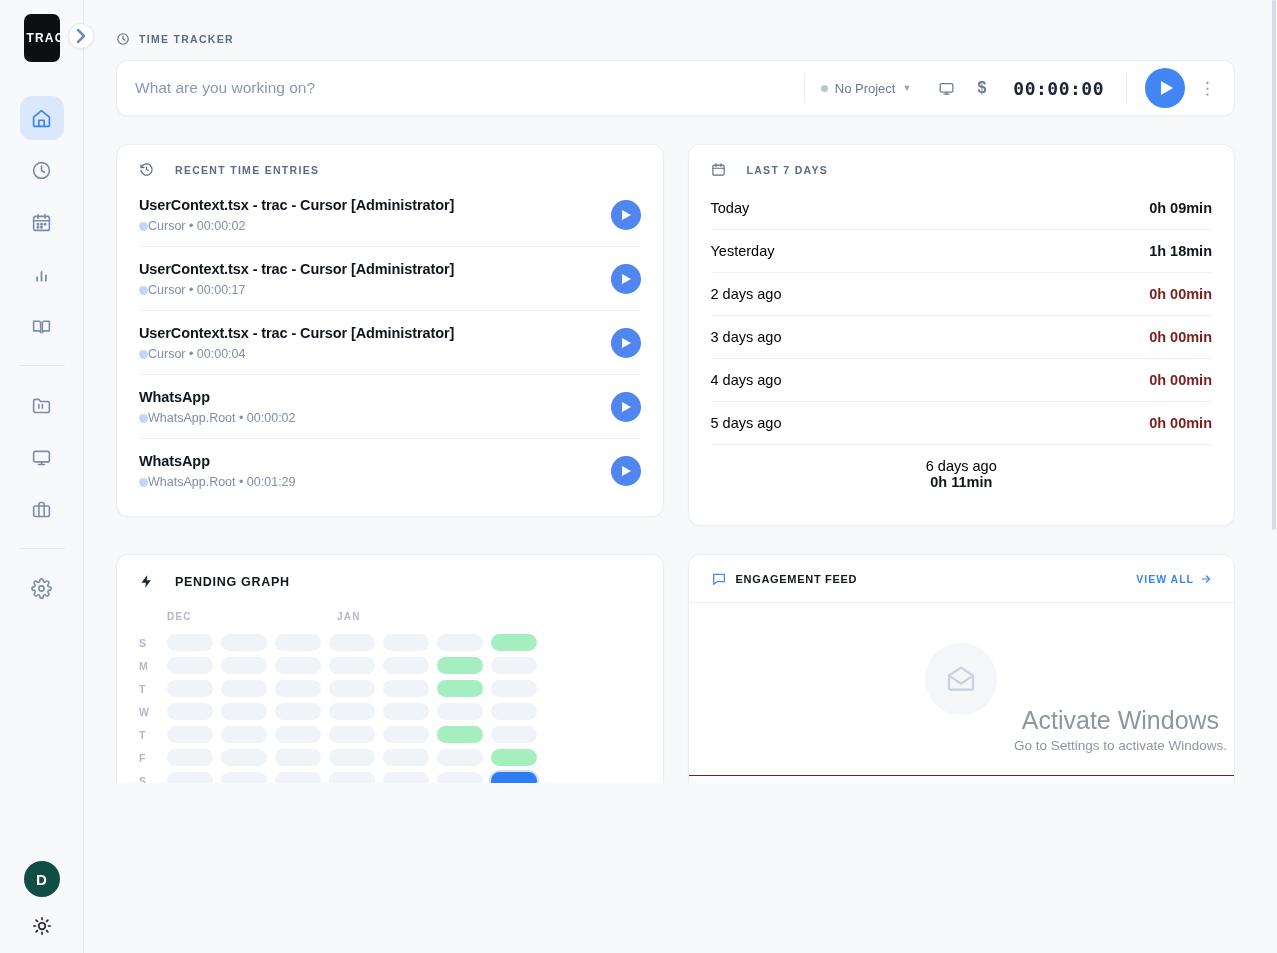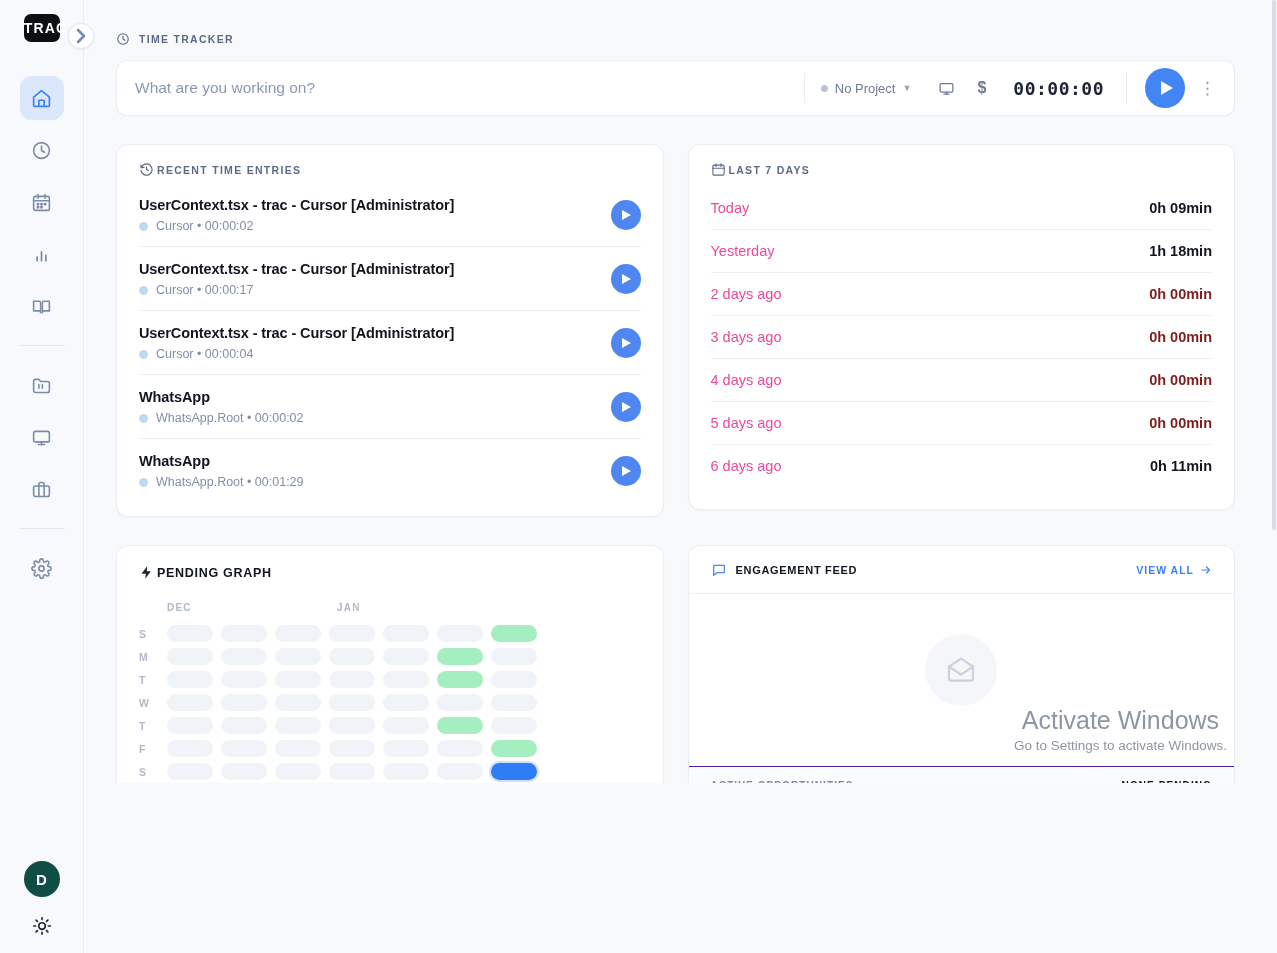--- a/index.html
+++ b/index.html
@@ -14,23 +14,23 @@
 
   
   .sidebar {
     width: 84px; height: 953px; flex: 0 0 84px;
     background: #f7f9fc;
     border-right: 1px solid #e8edf3;
     display: flex; flex-direction: column; align-items: center;
     padding-top: 14px; position: relative;
   }
   .logo {
-    width: 36px; height: 28px; border-radius: 7px; background: #0d0f12;
+    width: 36px; height: 48px; border-radius: 7px; background: #0d0f12;
     display: flex; align-items: center; justify-content: center;
-    color: #fff; font-size: 14px; font-weight: 700; letter-spacing: 1.2px; padding-left: 8px;
+    color: #fff; font-size: 12px; font-weight: 700; letter-spacing: 1.2px; padding-left: 8px;
   }
   .collapse-btn {
     position: absolute; left: 68px; top: 23px;
     width: 26px; height: 26px; border-radius: 50%;
     background: #fff; border: 1px solid #e4eaf1;
     display: flex; align-items: center; justify-content: center;
     color: #6f8bbd; font-size: 11px; cursor: pointer; z-index: 6;
     box-shadow: 0 1px 3px rgba(20,40,80,.07);
   }
   .nav { margin-top: 34px; display: flex; flex-direction: column; align-items: center; gap: 8px; width: 100%; }
@@ -100,49 +100,49 @@
   .kebab { color: #8b99b0; font-size: 17px; padding: 0 6px; cursor: pointer; line-height: 1; letter-spacing: 0; }
 
   
   .grid { display: flex; gap: 24px; padding: 28px 42px 0 32px; }
   .col { flex: 1; min-width: 0; }
   .card {
     background: #fff; border: 1px solid #e9eef5; border-radius: 12px;
     box-shadow: 0 1px 2px rgba(25,50,90,.03);
   }
   .card-head {
-    display: flex; align-items: center; gap: 3px; padding: 17px 22px 0 22px;
+    display: flex; align-items: center; gap: 21px; padding: 17px 22px 0 22px;
     color: #5b6b86; font-size: 10.5px; font-weight: 700; letter-spacing: 1.3px;
   }
   .card-head svg { width: 15px; height: 15px; display:block; }
 
   
   .entries { padding: 6px 22px 14px 22px; }
   .entry {
     display: flex; align-items: center; justify-content: space-between;
     padding: 14px 0 13px 0; border-bottom: 1px solid #eef2f7; cursor: pointer;
   }
   .entry:last-child { border-bottom: none; }
   .entry-title { font-size: 14.5px; font-weight: 700; color: #10151f; letter-spacing: -.1px; }
-  .entry-sub { display: flex; align-items: center; gap: 8px; margin-top: 6px; font-size: 12.5px; color: #808ea6; }
+  .entry-sub { display: flex; align-items: center; margin-top: 6px; font-size: 12.5px; color: #808ea6; }
   .dot-blue { width: 9px; height: 9px; border-radius: 50%; background: #c4d6f5; flex: 0 0 9px; }
   .play-sm {
     width: 30px; height: 30px; border-radius: 50%; background: #4f86f0;
     display: flex; align-items: center; justify-content: center; cursor: pointer; flex: 0 0 30px;
   }
   .play-sm .tri { border-left: 9px solid #fff; border-top: 5.5px solid transparent; border-bottom: 5.5px solid transparent; margin-left: 2px; }
 
   
   .days { padding: 10px 22px 22px 22px; }
   .day-row {
     display: flex; align-items: center; justify-content: space-between;
     padding: 13px 0; border-bottom: 1px solid #eef2f7; font-size: 14.5px;
   }
-  .day-row:last-child { border-bottom: none; }
-  .day-label { color: #ec4899; text-align: right; }
+  .day-row:last-child { border-bottom: none; flex-direction: column; }
+  .day-label { color: #000000; text-align: right; }
   .day-val { font-weight: 700; color: #10151f; }
   .day-val.zero { color: #7f1d1d; }
 
   
   .act-body { padding: 22px 26px 26px 22px; }
   .months { display: flex; padding-left: 28px; margin-bottom: 12px; font-size: 10px; font-weight: 700; letter-spacing: 1.2px; color: #b0bacb; }
   .month-lbl { width: 54px; flex: 0 0 54px; }
   .heat-row { display: flex; align-items: center; margin-bottom: 6px; }
   .dow { width: 28px; flex: 0 0 28px; font-size: 10.5px; font-weight: 700; color: #b0bacb; }
   .cell { width: 46px; height: 17px; border-radius: 9px; background: #f0f3f7; margin-right: 8px; flex: 0 0 46px; cursor: pointer; }

